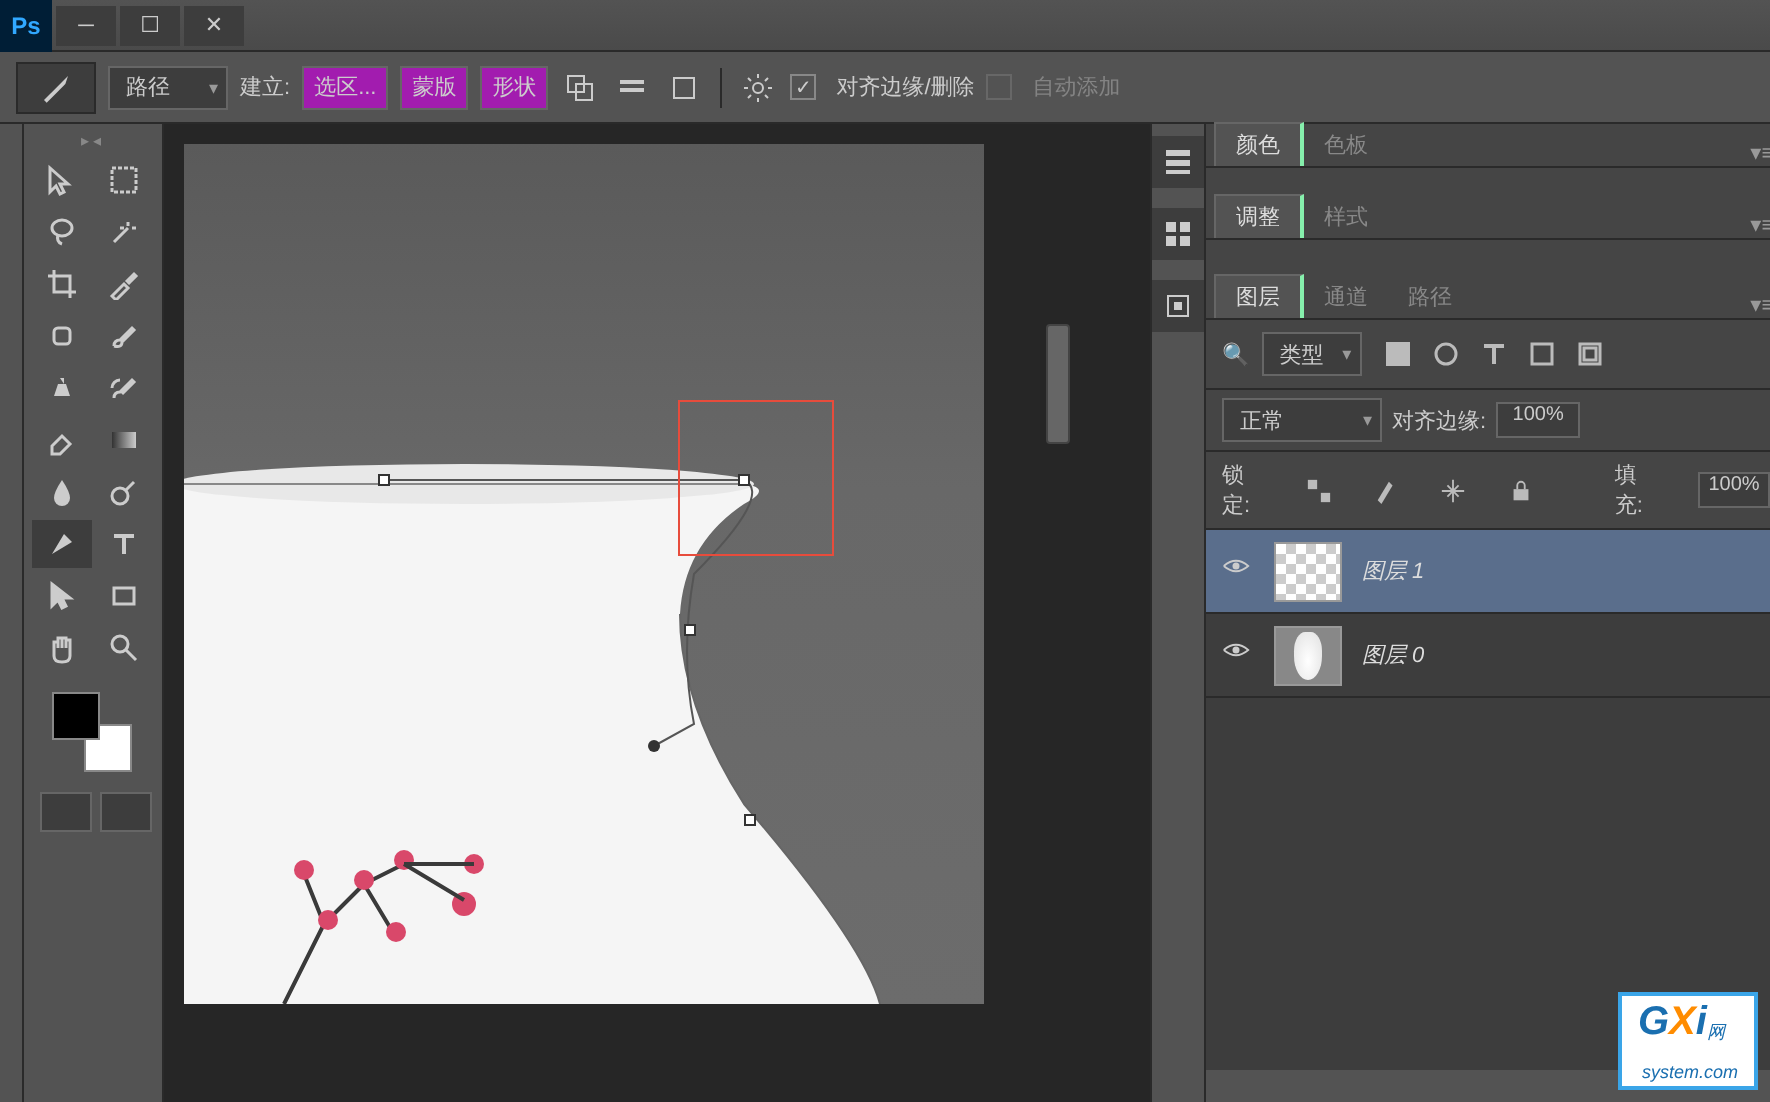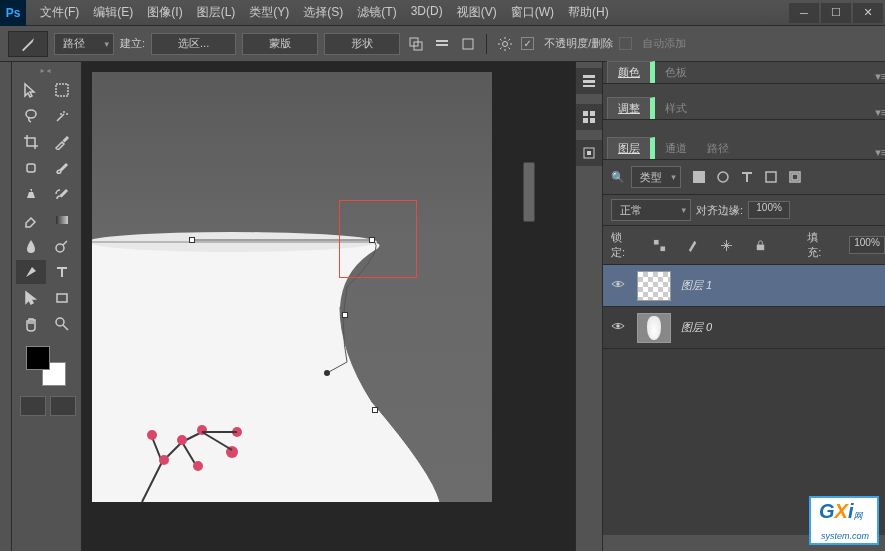--- a/index.html
+++ b/index.html
@@ -8,21 +8,21 @@
 .ps-logo { width: 26px; height: 26px; background: #001e36; display: flex; align-items: center; justify-content: center; color: #31a8ff; font-weight: bold; font-size: 12px; }
 .menu { display: flex; gap: 2px; padding-left: 8px; flex: 1; }
 .menu-item { color: #ccc; font-size: 12px; padding: 4px 6px; cursor: pointer; }
 .win-controls { display: flex; margin-right: 2px; }
 .win-btn { width: 30px; height: 20px; background: #3d3d3d; display: flex; align-items: center; justify-content: center; color: #ccc; font-size: 11px; margin-left: 2px; cursor: pointer; }
 .options-bar { height: 36px; background: #535353; display: flex; align-items: center; padding: 0 8px; gap: 6px; border-bottom: 1px solid #2a2a2a; }
 .tool-preset { width: 40px; height: 26px; background: #3d3d3d; border: 1px solid #2a2a2a; display: flex; align-items: center; justify-content: center; }
 .dropdown { height: 22px; background: #3d3d3d; border: 1px solid #666; color: #ccc; font-size: 11px; padding: 0 18px 0 8px; display: flex; align-items: center; position: relative; }
 .dropdown::after { content: "▾"; position: absolute; right: 4px; color: #999; font-size: 9px; }
 .opt-label { color: #ccc; font-size: 11px; }
-.opt-btn { height: 22px; padding: 0 26px; background: #404040; border: 1px solid #666; color: #ccc; font-size: 11px; display: flex; align-items: center; }
+.opt-btn { height: 22px; padding: 0 5px; background: #a21caf; border: 1px solid #666; color: #ccc; font-size: 11px; display: flex; align-items: center; }
 .opt-icon { width: 20px; height: 20px; display: flex; align-items: center; justify-content: center; color: #ccc; font-size: 13px; cursor: pointer; }
 .opt-icon svg { width: 16px; height: 16px; }
 .divider { width: 1px; height: 20px; background: #2a2a2a; margin: 0 2px; }
 .checkbox { width: 13px; height: 13px; border: 1px solid #888; display: inline-flex; align-items: center; justify-content: center; color: #ccc; font-size: 10px; margin-right: 4px; }
 .main { display: flex; height: calc(100% - 62px); }
 .tool-ribbon { width: 12px; background: #535353; border-right: 1px solid #2a2a2a; }
 .tools { width: 70px; background: #535353; padding: 4px; display: flex; flex-direction: column; gap: 0; border-right: 1px solid #2a2a2a; }
 .tool-grip { height: 10px; text-align: center; color: #888; font-size: 8px; letter-spacing: 2px; margin-bottom: 2px; }
 .tool-row { display: flex; gap: 2px; margin-bottom: 2px; }
 .tool { width: 30px; height: 24px; display: flex; align-items: center; justify-content: center; color: #ccc; cursor: pointer; }
@@ -43,21 +43,21 @@
 .red-box { position: absolute; border: 1px solid #e74c3c; width: 78px; height: 78px; top: 128px; left: 247px; }
 .vase-svg { position: absolute; left: 0; top: 0; width: 100%; height: 100%; }
 .anchor { position: absolute; width: 6px; height: 6px; border: 1px solid #333; background: #fff; }
 .panels { width: 310px; background: #535353; border-left: 1px solid #2a2a2a; display: flex; }
 .dock-strip { width: 34px; border-right: 1px solid #2a2a2a; padding-top: 6px; display: flex; flex-direction: column; align-items: center; gap: 10px; }
 .dock-btn { width: 26px; height: 26px; background: #3d3d3d; display: flex; align-items: center; justify-content: center; }
 .dock-btn svg { width: 16px; height: 16px; fill: #ccc; }
 .panel-stack { flex: 1; display: flex; flex-direction: column; }
 .panel-tabs { height: 22px; display: flex; align-items: flex-end; padding-left: 4px; border-bottom: 1px solid #2a2a2a; background: #454545; }
 .ptab { color: #888; font-size: 11px; padding: 3px 10px; cursor: pointer; }
-.ptab.active { color: #ddd; background: #535353; border-top: 1px solid #666; border-left: 1px solid #666; border-right: 5px solid #86efac; text-decoration: underline; }
+.ptab.active { color: #ddd; background: #535353; border-top: 1px solid #666; border-left: 1px solid #666; border-right: 2px solid #86efac; }
 .panel-body { background: #454545; }
 .adjust-body { height: 18px; }
 .layers-head { padding: 6px 8px; border-bottom: 1px solid #2a2a2a; background: #454545; display: flex; align-items: center; gap: 6px; }
 .layers-opts { padding: 4px 8px; display: flex; align-items: center; gap: 5px; border-bottom: 1px solid #2a2a2a; background: #454545; }
 .layers-lock { padding: 4px 8px; display: flex; align-items: center; gap: 20px; border-bottom: 1px solid #2a2a2a; background: #454545; color: #ccc; font-size: 11px; }
 .lock-icon { width: 16px; height: 16px; display: flex; align-items: center; justify-content: center; }
 .lock-icon svg { width: 13px; height: 13px; fill: #bbb; }
 .small-input { width: 42px; height: 18px; background: #3d3d3d; border: 1px solid #666; color: #ccc; font-size: 10px; text-align: center; position: relative; }
 .layer-list { background: #3d3d3d; height: 270px; overflow: auto; }
 .layer-row { display: flex; align-items: center; height: 42px; border-bottom: 1px solid #2a2a2a; padding: 0 8px; gap: 10px; }
@@ -76,33 +76,20 @@
 .type-icons { display: flex; gap: 8px; margin-left: 4px; }
 .type-icons span { width: 16px; height: 16px; display: flex; align-items: center; justify-content: center; }
 .type-icons svg { width: 14px; height: 14px; fill: none; stroke: #bbb; stroke-width: 1.5; }
 .type-icons .t-fill svg { fill: #bbb; stroke: none; }
 </style>
 </head>
 <body>
 
 <div class="titlebar">
   <div class="ps-logo">Ps</div>
-  <div class="menu">
-    <div class="menu-item">文件(F)</div>
-    <div class="menu-item">编辑(E)</div>
-    <div class="menu-item">图像(I)</div>
-    <div class="menu-item">图层(L)</div>
-    <div class="menu-item">类型(Y)</div>
-    <div class="menu-item">选择(S)</div>
-    <div class="menu-item">滤镜(T)</div>
-    <div class="menu-item">3D(D)</div>
-    <div class="menu-item">视图(V)</div>
-    <div class="menu-item">窗口(W)</div>
-    <div class="menu-item">帮助(H)</div>
-  </div>
   <div class="win-controls">
     <div class="win-btn">─</div>
     <div class="win-btn">☐</div>
     <div class="win-btn">✕</div>
   </div>
 </div>
 
 <div class="options-bar">
   <div class="tool-preset">
     <svg viewBox="0 0 24 24" width="20" height="16">
@@ -132,21 +119,21 @@
       </svg>
     </div>
   <div class="divider"></div>
   <div class="opt-icon">
       <svg viewBox="0 0 16 16">
         <circle cx="8" cy="8" r="2.5" fill="none" stroke="#ccc"></circle>
         <path d="M8 1v2M8 13v2M1 8h2M13 8h2M3 3l1.5 1.5M11.5 11.5L13 13M3 13l1.5-1.5M11.5 4.5L13 3" stroke="#ccc"></path>
       </svg>
     </div>
   <span class="checkbox">✓</span>
-  <span class="opt-label">不透明度/删除</span>
+  <span class="opt-label">对齐边缘/删除</span>
   <span class="checkbox" style="opacity:.4"></span>
   <span class="opt-label" style="opacity:.4">自动添加</span>
 </div>
 
 <div class="main">
   <div class="tool-ribbon"></div>
   <div class="tools">
     <div class="tool-grip">▸◂</div>
     <div class="tool-row">
       <div class="tool">

